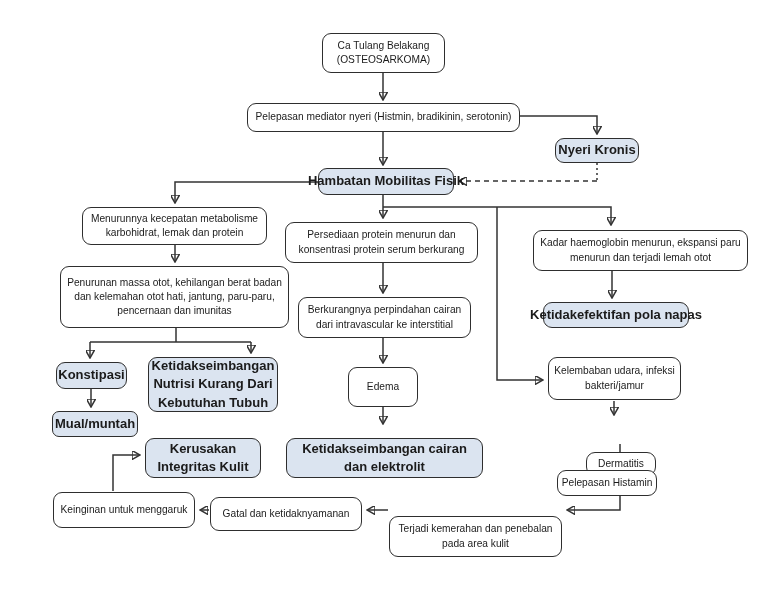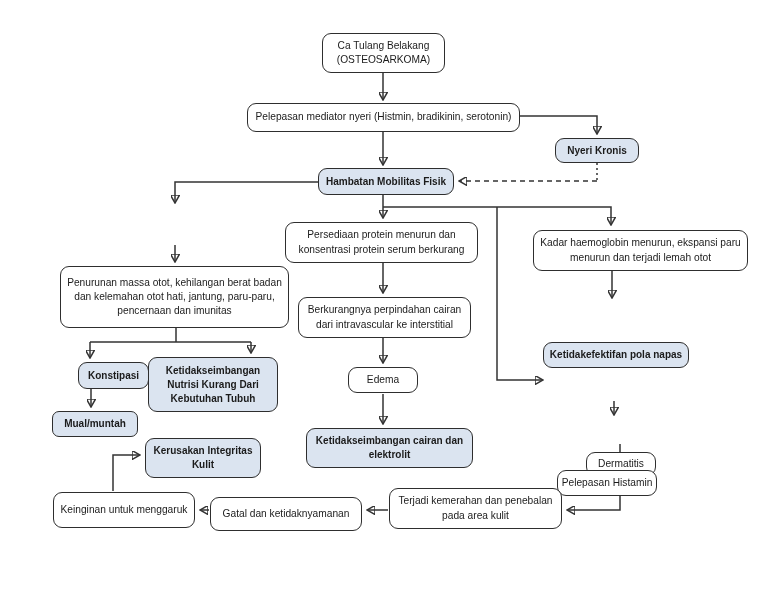--- a/index.html
+++ b/index.html
@@ -17,21 +17,21 @@
   #connector-svg path.dotted { stroke-dasharray:2 3; }
   #connector-svg path.dashed { stroke-dasharray:5 4; }
   .arrowhead { fill:var(--arrow); stroke:none; }
   .node {
     position:absolute; box-sizing:border-box;
     display:flex; align-items:center; justify-content:center;
     text-align:center; background:#ffffff; color:#1b1b1b;
     border:1.4px solid var(--box-border); border-radius:9px;
     font-size:10.2px; line-height:1.4; padding:9px 5px;
   }
-  .node.hl { background:var(--hl-fill); font-weight:bold; font-size:10px; }
+  .node.hl { background:var(--hl-fill); font-weight:bold; font-size:13px; }
   .node.nowrap { white-space:nowrap; }
 </style>
 </head>
 <body>
 
 <div class="canvas">
 
   <svg id="connector-svg" viewBox="0 0 768 594" xmlns="http://www.w3.org/2000/svg">
     <defs>
       <marker id="arw" markerUnits="userSpaceOnUse" markerWidth="9" markerHeight="9" refX="7" refY="4.5" orient="auto">
@@ -65,47 +65,49 @@
   </svg>
 
   <div class="node" style="left:322px; top:33px; width:123px; height:40px;">Ca Tulang Belakang (OSTEOSARKOMA)</div>
 
   <div class="node nowrap" style="left:247px; top:103px; width:273px; height:29px; padding:2px 3px;">Pelepasan mediator nyeri (Histmin, bradikinin, serotonin)</div>
 
   <div class="node hl nowrap" style="left:555px; top:138px; width:84px; height:25px;">Nyeri Kronis</div>
 
   <div class="node hl nowrap" style="left:318px; top:168px; width:136px; height:27px; padding:6px;">Hambatan Mobilitas Fisik</div>
 
+  <div class="node" style="left:82px; top:207px; width:185px; height:38px;">Menurunnya kecepatan metabolisme karbohidrat, lemak dan protein</div>
 
   <div class="node" style="left:285px; top:222px; width:193px; height:41px;">Persediaan protein menurun dan konsentrasi protein serum berkurang</div>
 
   <div class="node" style="left:505px; top:230px; width:215px; height:41px;margin-left:28px;">Kadar haemoglobin menurun, ekspansi paru menurun dan terjadi lemah otot</div>
 
   <div class="node" style="left:60px; top:266px; width:229px; height:62px;">Penurunan massa otot, kehilangan berat badan dan kelemahan otot hati, jantung, paru-paru, pencernaan dan imunitas</div>
 
   <div class="node" style="left:298px; top:297px; width:173px; height:41px;">Berkurangnya perpindahan cairan dari intravascular ke interstitial</div>
 
-  <div class="node hl nowrap" style="left:543px; top:302px; width:146px; height:26px; padding:2px;margin-top:40px;">Ketidakefektifan pola napas</div>
+  <div class="node hl nowrap" style="left:543px; top:302px; width:146px; height:26px; padding:2px;">Ketidakefektifan pola napas</div>
 
-  <div class="node hl" style="left:56px; top:362px; width:71px; height:27px;margin-left:22px;">Konstipasi</div>
+  <div class="node hl" style="left:56px; top:362px; width:71px; height:27px;">Konstipasi</div>
 
   <div class="node hl" style="left:148px; top:357px; width:130px; height:55px; padding:2px;">Ketidakseimbangan Nutrisi Kurang Dari Kebutuhan Tubuh</div>
 
+  <div class="node" style="left:548px; top:357px; width:133px; height:43px;">Kelembaban udara, infeksi bakteri/jamur</div>
 
-  <div class="node" style="left:348px; top:367px; width:70px; height:26px;">Edema</div>
+  <div class="node" style="left:348px; top:367px; width:70px; height:40px;">Edema</div>
 
   <div class="node hl" style="left:52px; top:411px; width:86px; height:26px;border-radius:7px;">Mual/muntah</div>
 
   <div class="node" style="left:586px; top:419px; width:70px; height:24px;margin-top:33px;">Dermatitis</div>
 
   <div class="node hl" style="left:145px; top:438px; width:116px; height:40px; padding:4px;">Kerusakan Integritas Kulit</div>
 
-  <div class="node hl" style="left:286px; top:428px; width:167px; height:40px;margin-left:20px;">Ketidakseimbangan cairan dan elektrolit</div>
+  <div class="node hl" style="left:286px; top:438px; width:197px; height:40px;">Ketidakseimbangan cairan dan elektrolit</div>
 
   <div class="node nowrap" style="left:537px; top:470px; width:100px; height:26px;margin-left:20px;">Pelepasan Histamin</div>
 
   <div class="node nowrap" style="left:53px; top:492px; width:142px; height:36px;">Keinginan untuk menggaruk</div>
 
   <div class="node nowrap" style="left:210px; top:497px; width:152px; height:34px;">Gatal dan ketidaknyamanan</div>
 
-  <div class="node" style="left:389px; top:488px; width:173px; height:41px;">Terjadi kemerahan dan penebalan pada area kulit</div>
+  <div class="node" style="left:389px; top:516px; width:173px; height:41px;">Terjadi kemerahan dan penebalan pada area kulit</div>
 
 </div>
 
 </body></html>

